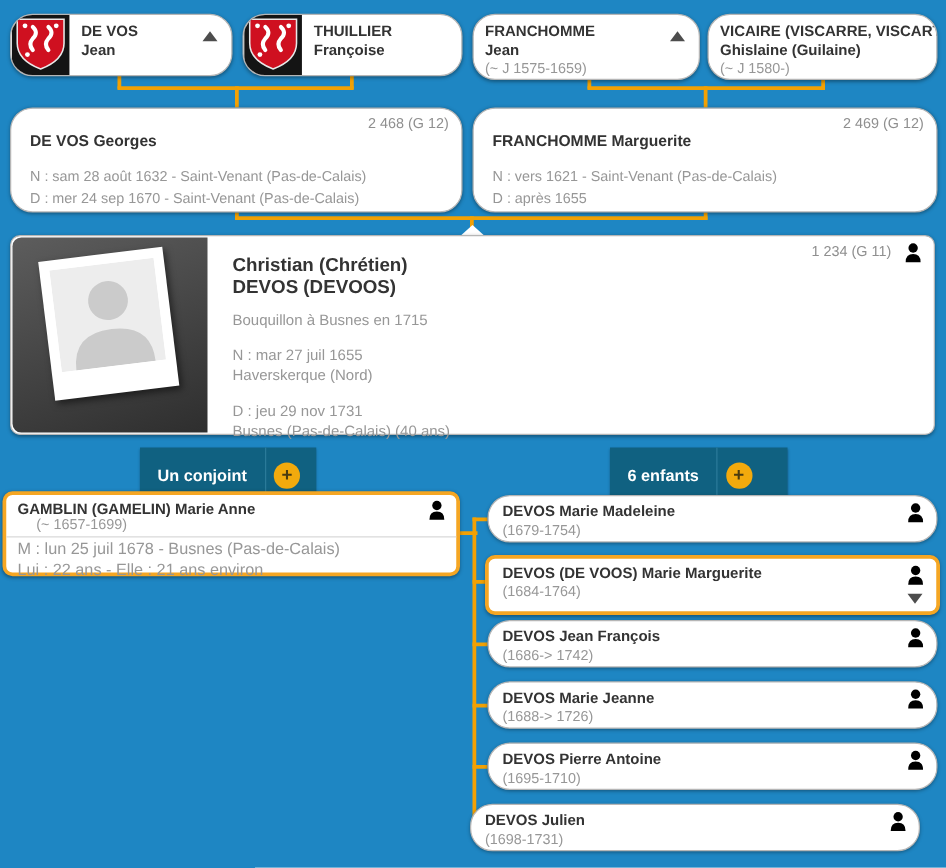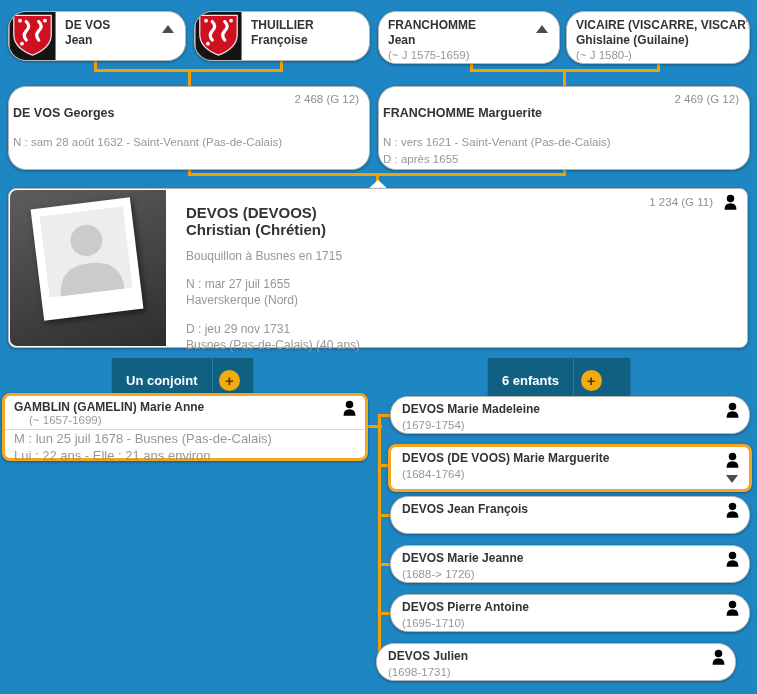--- a/index.html
+++ b/index.html
@@ -22,21 +22,21 @@
   .gp-dates { font-size:11.5px; color:#979797; }
 
   .tri-up { position:absolute; right:11px; top:13px; width:0; height:0;
             border-left:6px solid transparent; border-right:6px solid transparent;
             border-bottom:8px solid #4d4d4d; }
   .tri-down { position:absolute; right:11px; bottom:6px; width:0; height:0;
             border-left:6px solid transparent; border-right:6px solid transparent;
             border-top:8px solid #4d4d4d; }
 
   
-  .parent { padding:6px 4px; }
+  .parent { padding:6px 15px; }
   .ref { position:absolute; top:6px; right:10px; font-size:11.5px; color:#8f8f8f; }
   .parent .pname { margin-top:13px; font-size:12.5px; }
   .parent .pline { font-size:11.5px; line-height:17px; }
   .parent .pline.first { margin-top:14px; }
 
   
   .central { border-radius:8px; }
   .photo-zone { position:absolute; left:1px; top:1px; bottom:1px; width:156px;
                 background:linear-gradient(160deg,#5d5d5d,#2e2e2e); border-radius:7px 0 0 7px; }
   .polaroid { position:absolute; left:27px; top:13px; width:100px; height:112px;
@@ -162,20 +162,21 @@
       <div class="bold">VICAIRE (VISCARRE, VISCART,...</div>
       <div class="bold">Ghislaine (Guilaine)</div>
       <div class="gp-dates">(~ J 1580-)</div>
     </div>
   </div>
 
   <div class="card parent" style="left:8px;top:86px;width:362px;height:84px">
     <div class="ref">2 468 (G 12)</div>
     <div class="pname bold">DE VOS Georges</div>
     <div class="pline gray first">N : sam 28 août 1632 - Saint-Venant (Pas-de-Calais)</div>
+    <div class="pline gray">D : mer 24 sep 1670 - Saint-Venant (Pas-de-Calais)</div>
   </div>
 
   <div class="card parent" style="left:378px;top:86px;width:372px;height:84px">
     <div class="ref">2 469 (G 12)</div>
     <div class="pname bold">FRANCHOMME Marguerite</div>
     <div class="pline gray first">N : vers 1621 - Saint-Venant (Pas-de-Calais)</div>
     <div class="pline gray">D : après 1655</div>
   </div>
 
   <div class="notch"></div>
@@ -187,22 +188,22 @@
           <circle cx="52" cy="36" r="19" fill="#cbcbcb"></circle>
           <path d="M14 100 Q14 64 52 64 Q90 64 90 100 Z" fill="#cbcbcb"></path>
         </svg>
       </div>
     </div>
     <div class="pc-ref">1 234 (G 11)</div>
     <svg class="picon sosa-male pc-ref-icon" viewBox="0 0 20 20">
         <use href="#person-glyph"></use>
       </svg>
     <div class="pc-text">
+      <div class="pc-name">Christian (Chrétien)</div>
       <div class="pc-name">DEVOS (DEVOOS)</div>
-      <div class="pc-name">Christian (Chrétien)</div>
       <div class="pc-occ">Bouquillon à Busnes en 1715</div>
       <div class="pc-grp">
         <div>N : mar 27 juil 1655</div>
         <div>Haverskerque (Nord)</div>
       </div>
       <div class="pc-grp">
         <div>D : jeu 29 nov 1731</div>
         <div>Busnes (Pas-de-Calais) (40 ans)</div>
       </div>
     </div>
@@ -247,20 +248,21 @@
     <div class="cname bold">DEVOS (DE VOOS) Marie Marguerite</div>
     <div class="cdates gray">(1684-1764)</div>
     <div class="tri-down"></div>
   </div>
 
   <div class="card child" style="left:390px;top:496px;width:360px;height:38px">
     <svg class="picon male" viewBox="0 0 20 20">
         <use href="#person-glyph"></use>
       </svg>
     <div class="cname bold">DEVOS Jean François</div>
+    <div class="cdates gray">(1686-&gt; 1742)</div>
   </div>
 
   <div class="card child" style="left:390px;top:545px;width:360px;height:38px">
     <svg class="picon female" viewBox="0 0 20 20">
         <use href="#person-glyph"></use>
       </svg>
     <div class="cname bold">DEVOS Marie Jeanne</div>
     <div class="cdates gray">(1688-&gt; 1726)</div>
   </div>
 

